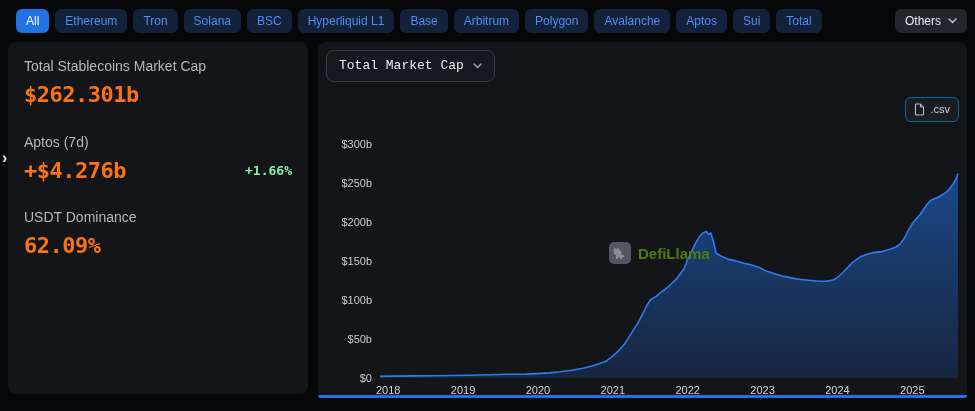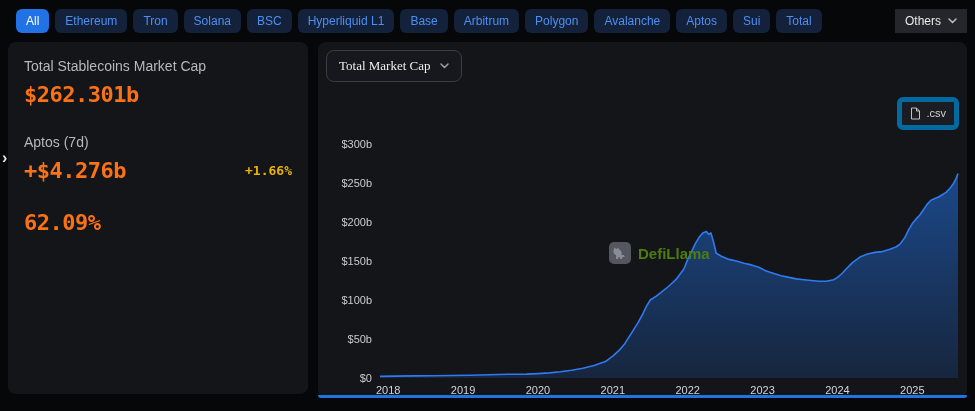--- a/index.html
+++ b/index.html
@@ -20,21 +20,21 @@
     background: #14213a; color: #4d8ff2;
     border: none; border-radius: 6px;
     padding: 6px 10px; font-size: 12px; font-weight: 500;
     line-height: 1; cursor: pointer; font-family: inherit;
     white-space: nowrap;
   }
   .tab.active { background: #2172e5; color: #ffffff; margin-left: 8px; }
   .others-btn {
     margin-left: auto;
     background: #24262b; color: #e9eaec;
-    border: none; border-radius: 0;
+    border: none; border-radius: 6px;
     padding: 6px 10px; font-size: 12px; font-weight: 500;
     line-height: 1; cursor: pointer; font-family: inherit;
     display: inline-flex; align-items: center; gap: 7px; justify-content: center;
   }
 
   
   .content {
     display: flex; gap: 10px;
     padding: 4px 8px 8px 8px;
   }
@@ -47,47 +47,47 @@
   }
   .stat-group + .stat-group { margin-top: 25px; }
   .stat-label { color: #b5b8bd; font-size: 14px; margin-bottom: 7px; }
   .stat-value {
     color: #f97316; font-size: 22px; font-weight: 700;
     font-family: "DejaVu Sans Mono", monospace;
     letter-spacing: -0.5px; line-height: 1.25;
   }
   .stat-row { display: flex; align-items: center; justify-content: space-between; }
   .stat-pct {
-    color: #eab308; font-size: 13px; font-weight: 700;
+    color: #86efac; font-size: 13px; font-weight: 700;
     font-family: "DejaVu Sans Mono", monospace;
   }
 
   
   .chart-card {
     flex: 1; height: 356px;
     background: #141519; border-radius: 8px;
     padding: 8px; position: relative;
   }
   .metric-select {
     display: inline-flex; align-items: center; gap: 9px;
     background: #17181d; border: 1px solid #3a3d44; border-radius: 8px;
     padding: 8px 12px; color: #eceded; font-size: 13px;
-    cursor: pointer; font-family: Liberation Serif, serif; line-height: 1.1;
+    cursor: pointer; font-family: Liberation Mono, monospace; line-height: 1.1;
   }
   .chart-area { position: relative; height: 316px; margin-top: 2px; }
   #chart-svg { display: block; }
   .ytick, .xtick {
     fill: #c8cbd0; font-size: 11px;
     font-family: "Liberation Sans", sans-serif;
   }
   .xtick { fill: #d2d4d9; }
   .csv-btn {
     position: absolute; top: 13px; right: 0;
     display: inline-flex; align-items: center; gap: 5px;
-    background: #1b1d22; border: 5px solid #0369a1; border-radius: 6px;
+    background: #1b1d22; border: 1px solid #0369a1; border-radius: 6px;
     padding: 5px 8px; color: #cfd2d7; font-size: 11px;
     cursor: pointer; font-family: inherit; line-height: 1;
   }
   .watermark {
     position: absolute; left: 283px; top: 158px;
     display: flex; align-items: center; gap: 7px;
     color: #4d7c0f; font-size: 15px; font-weight: 700;
     pointer-events: none;
   }
   .axis-strip {
@@ -137,20 +137,21 @@
         <div class="stat-value">$262.301b</div>
       </div>
       <div class="stat-group">
         <div class="stat-label">Aptos (7d)</div>
         <div class="stat-row">
           <div class="stat-value">+$4.276b</div>
           <div class="stat-pct">+1.66%</div>
         </div>
       </div>
       <div class="stat-group">
+        <div class="stat-label">USDT Dominance</div>
         <div class="stat-value">62.09%</div>
       </div>
     </aside>
 
     <section class="chart-card">
       <button class="metric-select">
         <span>Total Market Cap</span>
         <svg width="9" height="6" viewBox="0 0 9 6">
             <path d="M1 1l3.5 3.5L8 1" stroke="#9aa0a6" stroke-width="1.5" fill="none" stroke-linecap="round"></path>
           </svg>

